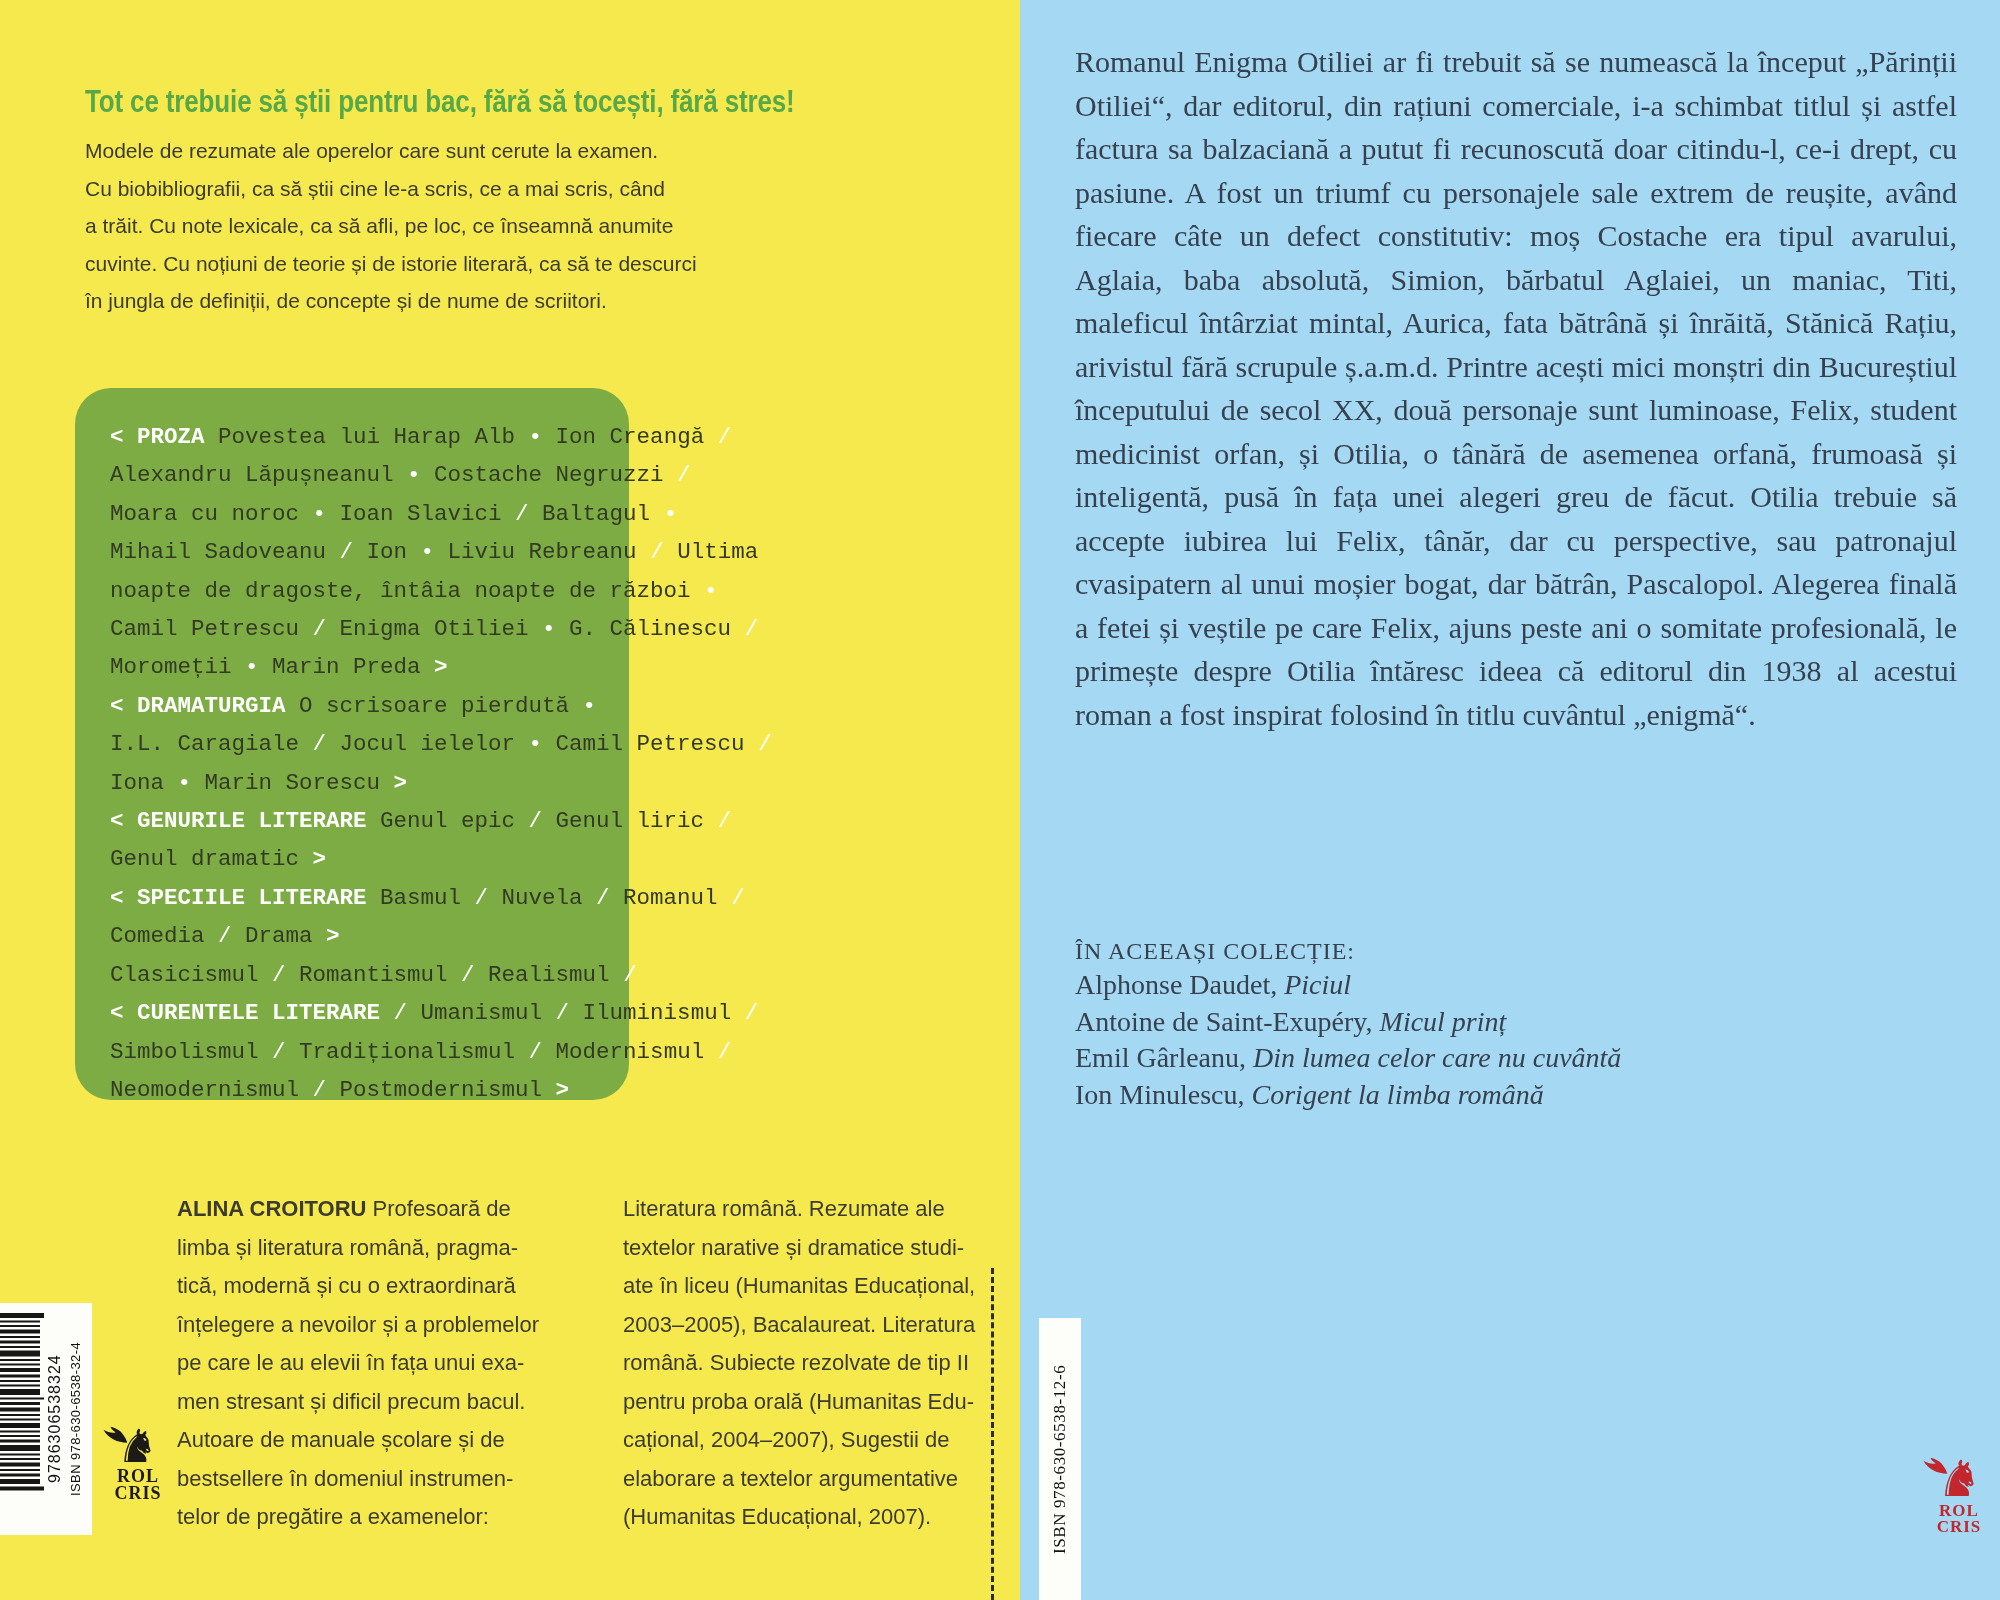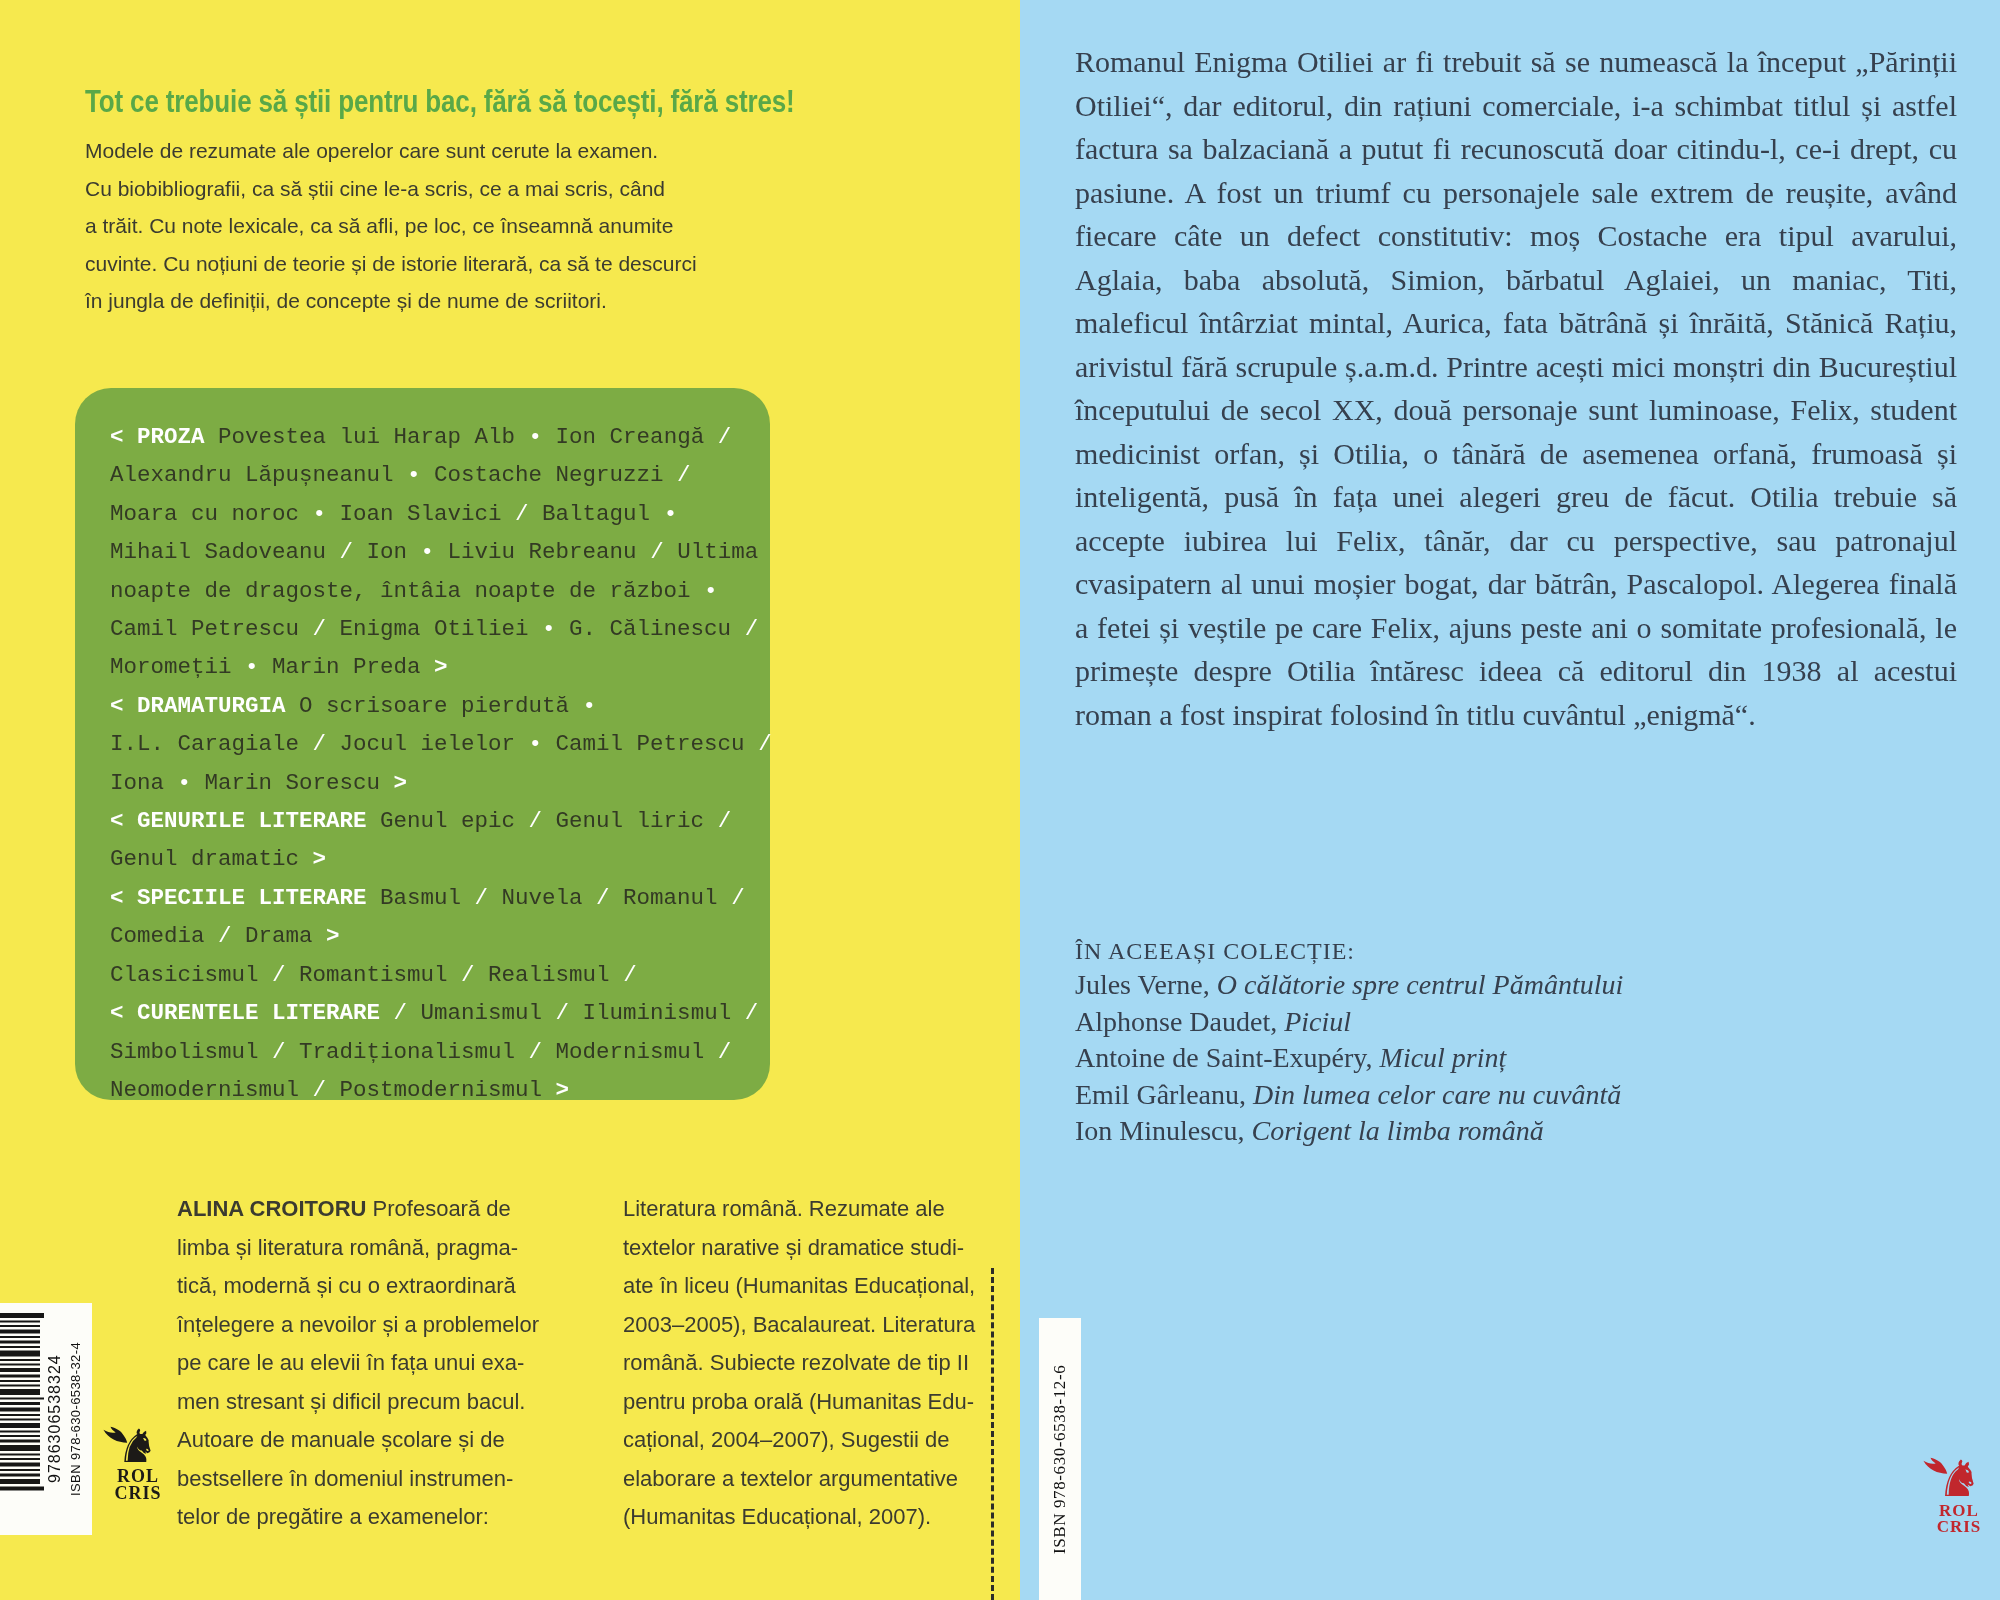--- a/index.html
+++ b/index.html
@@ -8,21 +8,21 @@
         --yellow:#f6e94e; --blue:#a5d9f3; --green-box:#7dac44; --green-head:#59a848;
         --ink-left:#3b3b30; --ink-box:#333a24; --ink-blue:#36404e; --red:#c1272d; --black:#1c1a17;}
   .panel-left{position:absolute;left:0;top:0;width:1020px;height:1600px;background:var(--yellow);}
   .panel-right{position:absolute;left:1020px;top:0;width:980px;height:1600px;background:var(--blue);}
 
   .tagline{position:absolute;left:85px;top:84px;font-size:31px;font-weight:700;color:var(--green-head);
            letter-spacing:-0.2px;white-space:nowrap;transform:scaleX(0.84);transform-origin:left top;}
   .intro{position:absolute;left:85px;top:132px;font-size:21px;line-height:37.5px;color:var(--ink-left);}
   .intro div{white-space:nowrap;}
 
-  .index-box{position:absolute;left:75px;top:388px;width:695px;height:712px;background:var(--green-box);
+  .index-box{position:absolute;left:75px;top:388px;width:554px;height:712px;background:var(--green-box);
              border-radius:36px;box-sizing:border-box;padding:30px 10px 0 35px;
              font-family:"Liberation Mono","DejaVu Sans Mono",monospace;
              font-size:22.5px;line-height:38.4px;color:var(--ink-box);}
   .index-box .tline{white-space:pre;}
   .seg-wb{color:#ffffff;font-weight:700;}
   .seg-w{color:#ffffff;}
   .seg-i{}
   .seg-b{font-weight:700;}
 
   .bio{position:absolute;top:1190px;font-size:22px;line-height:38.5px;color:var(--ink-left);}
@@ -176,21 +176,20 @@
     </div>
   </div>
 
   <div class="cut-line"></div>
 
   <div class="front-par"><span>Romanul </span><span class="seg-i">Enigma Otiliei</span><span> ar fi trebuit să se numească la început „Părinții Otiliei“, dar editorul, din rațiuni comerciale, i-a schimbat titlul și astfel factura sa balzaciană a putut fi recunoscută doar citindu-l, ce-i drept, cu pasiune. A fost un triumf cu personajele sale extrem de reușite, având fiecare câte un defect constitutiv: moș Costache era tipul avarului, Aglaia, baba absolută, Simion, bărbatul Aglaiei, un maniac, Titi, maleficul întârziat mintal, Aurica, fata bătrână și înrăită, Stănică Rațiu, arivistul fără scrupule ș.a.m.d. Printre acești mici monștri din Bucureștiul începutului de secol XX, două personaje sunt luminoase, Felix, student medicinist orfan, și Otilia, o tânără de asemenea orfană, frumoasă și inteligentă, pusă în fața unei alegeri greu de făcut. Otilia trebuie să accepte iubirea lui Felix, tânăr, dar cu perspective, sau patronajul cvasipatern al unui moșier bogat, dar bătrân, Pascalopol. Alegerea finală a fetei și veștile pe care Felix, ajuns peste ani o somitate profesională, le primește despre Otilia întăresc ideea că editorul din 1938 al acestui roman a fost inspirat folosind în titlu cuvântul „enigmă“.</span></div>
 
   <div class="collection">
     <div class="coll-head">ÎN ACEEAȘI COLECȚIE:</div>
     <div>
-        <div class="coll-item"><span>Jules Verne, </span><span class="title">O călătorie spre centrul Pământului</span></div>
         <div class="coll-item"><span>Alphonse Daudet, </span><span class="title">Piciul</span></div>
         <div class="coll-item"><span>Antoine de Saint-Exupéry, </span><span class="title">Micul prinț</span></div>
         <div class="coll-item"><span>Emil Gârleanu, </span><span class="title">Din lumea celor care nu cuvântă</span></div>
         <div class="coll-item"><span>Ion Minulescu, </span><span class="title">Corigent la limba română</span></div>
       </div>
   </div>
 
   <div class="spine-strip">
     <div class="spine-isbn vtext">ISBN 978-630-6538-12-6</div>
   </div>

